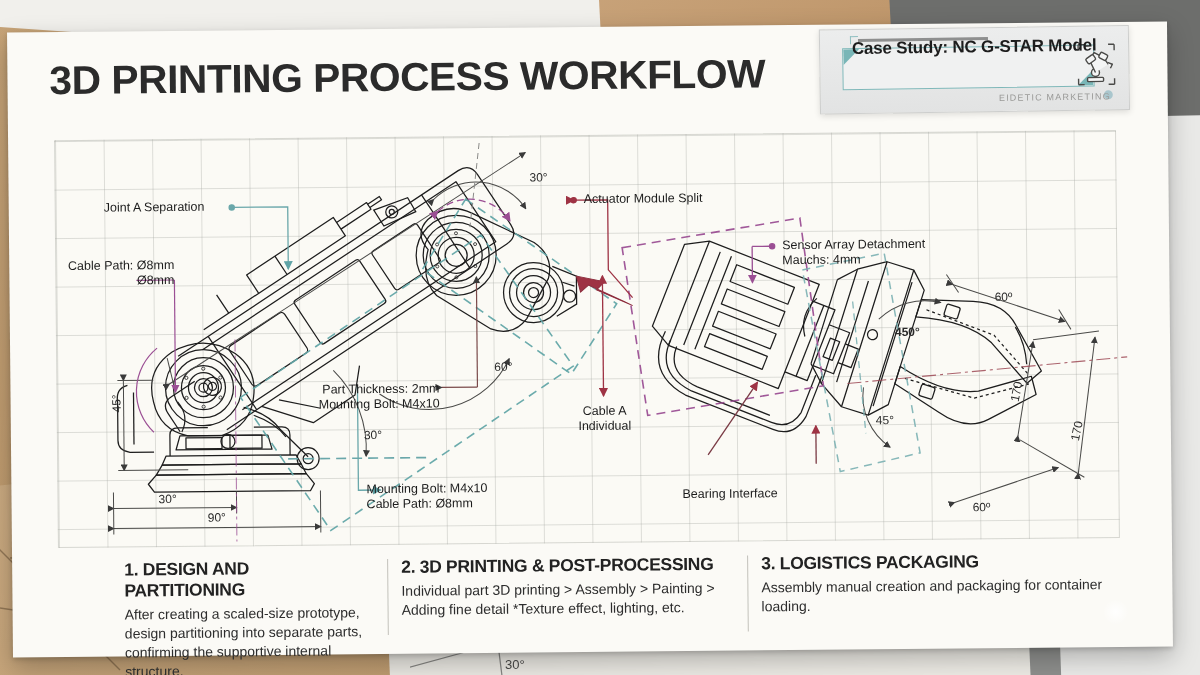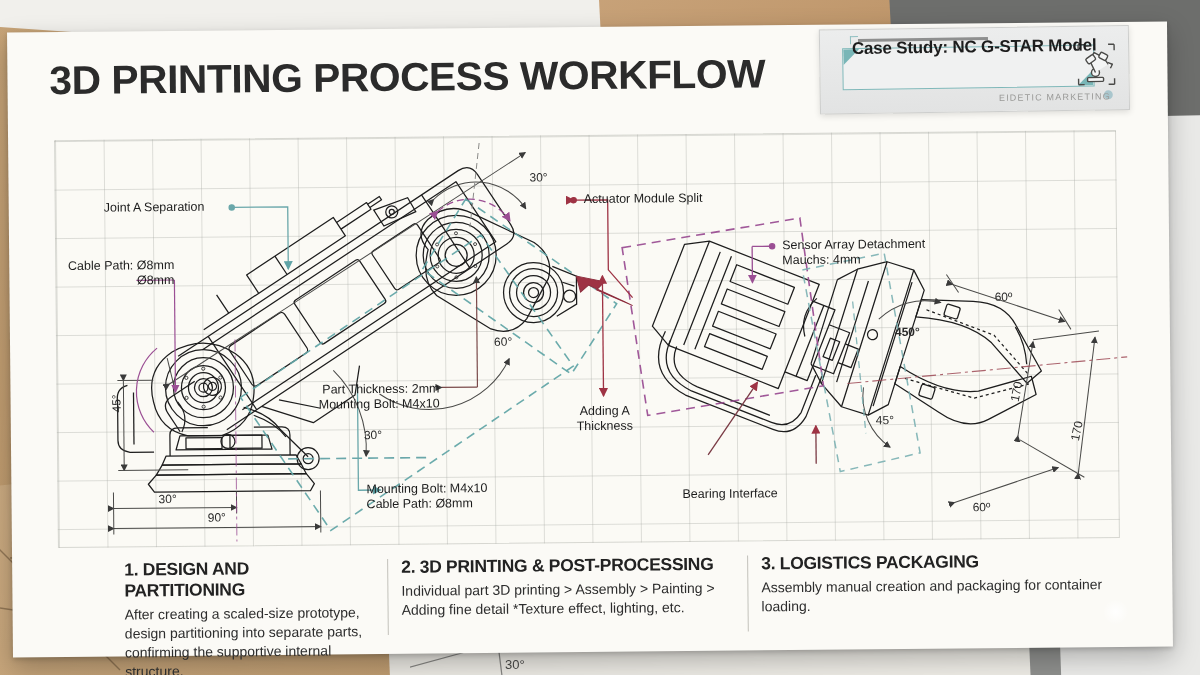--- a/index.html
+++ b/index.html
@@ -510,33 +510,33 @@
       <div>Sensor Array Detachment</div>
       <div>Mauchs: 4mm</div>
     </div>
 
     <div class="anno r" style="left:198px; top:244px; width:184px; text-align:right;">
       <div>Part Thickness: 2mm</div>
       <div>Mounting Bolt: M4x10</div>
     </div>
 
     <div class="anno" style="left:508px; top:268px; text-align:center; width:78px;">
-      <div>Adding A</div>
-      <div>Thickness</div>
+      <div>Cable A</div>
+      <div>Individual</div>
     </div>
 
     <div class="anno" style="left:308px; top:344px;">
       <div>Mounting Bolt: M4x10</div>
       <div>Cable Path: Ø8mm</div>
     </div>
 
     <div class="anno" style="left:624px; top:352px;">Bearing Interface</div>
 
     <div class="dim" style="left:474px; top:34px;">30°</div>
-    <div class="dim" style="left:437px; top:198px;">60°</div>
+    <div class="dim" style="left:437px; top:223px;">60°</div>
     <div class="dim" style="left:52px; top:272px; transform:rotate(-90deg); transform-origin:left top;">45°</div>
     <div class="dim" style="left:100px; top:352px;">30°</div>
     <div class="dim" style="left:149px; top:371px;">90°</div>
     <div class="dim" style="left:306px; top:290px;">30°</div>
 
     <div class="dim" style="left:938px; top:158px;">60º</div>
     <div class="dim" style="left:838px; top:192px;font-weight:bold;">450°</div>
     <div class="dim" style="left:818px; top:280px;">45°</div>
     <div class="dim" style="left:950px; top:268px; transform:rotate(-78deg); transform-origin:left top;">170</div>
     <div class="dim" style="left:1010px; top:308px; transform:rotate(-78deg); transform-origin:left top;">170</div>

